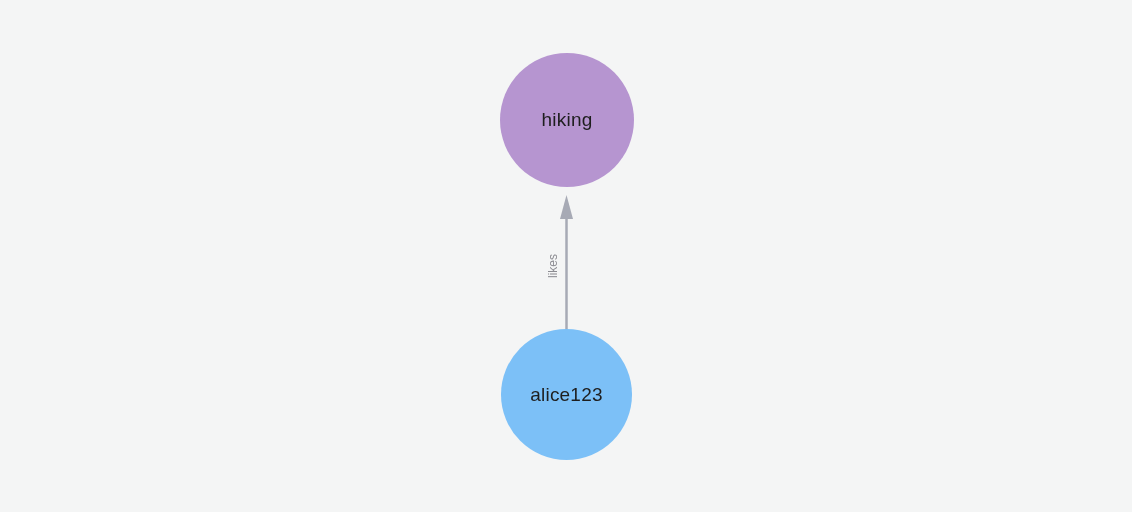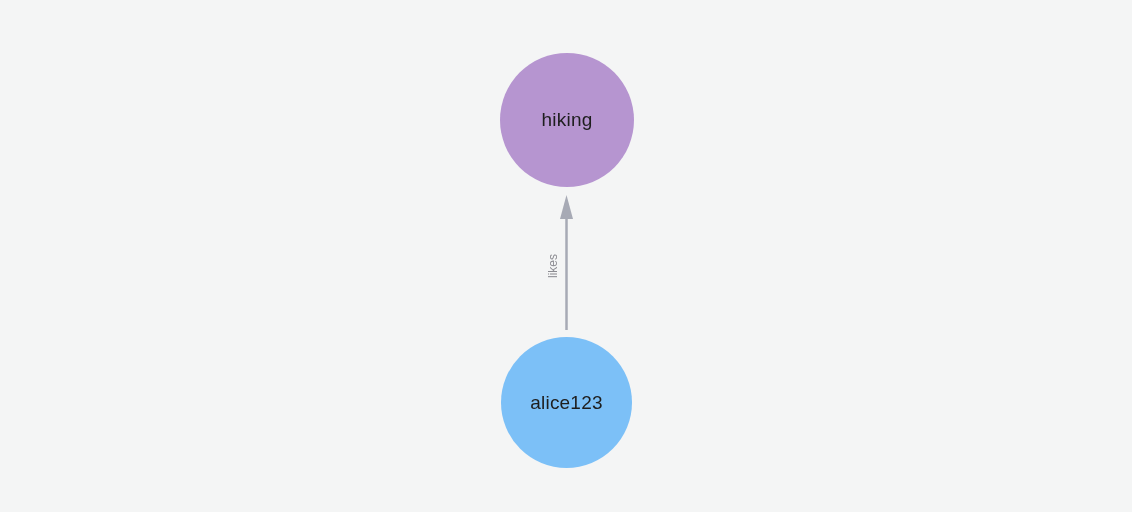--- a/index.html
+++ b/index.html
@@ -31,21 +31,21 @@
     user-select: none;
   }
   .node-topic {
     left: 500px;
     top: 53px;
     width: 134px;
     height: 134px;
   }
   .node-user {
     left: 501px;
-    top: 337px;
+    top: 329px;
     width: 131px;
     height: 131px;
   }
   .node-label {
     font-size: 19px;
     letter-spacing: 0.2px;
   }
   .edge-label {
     position: absolute;
     left: 533px;

